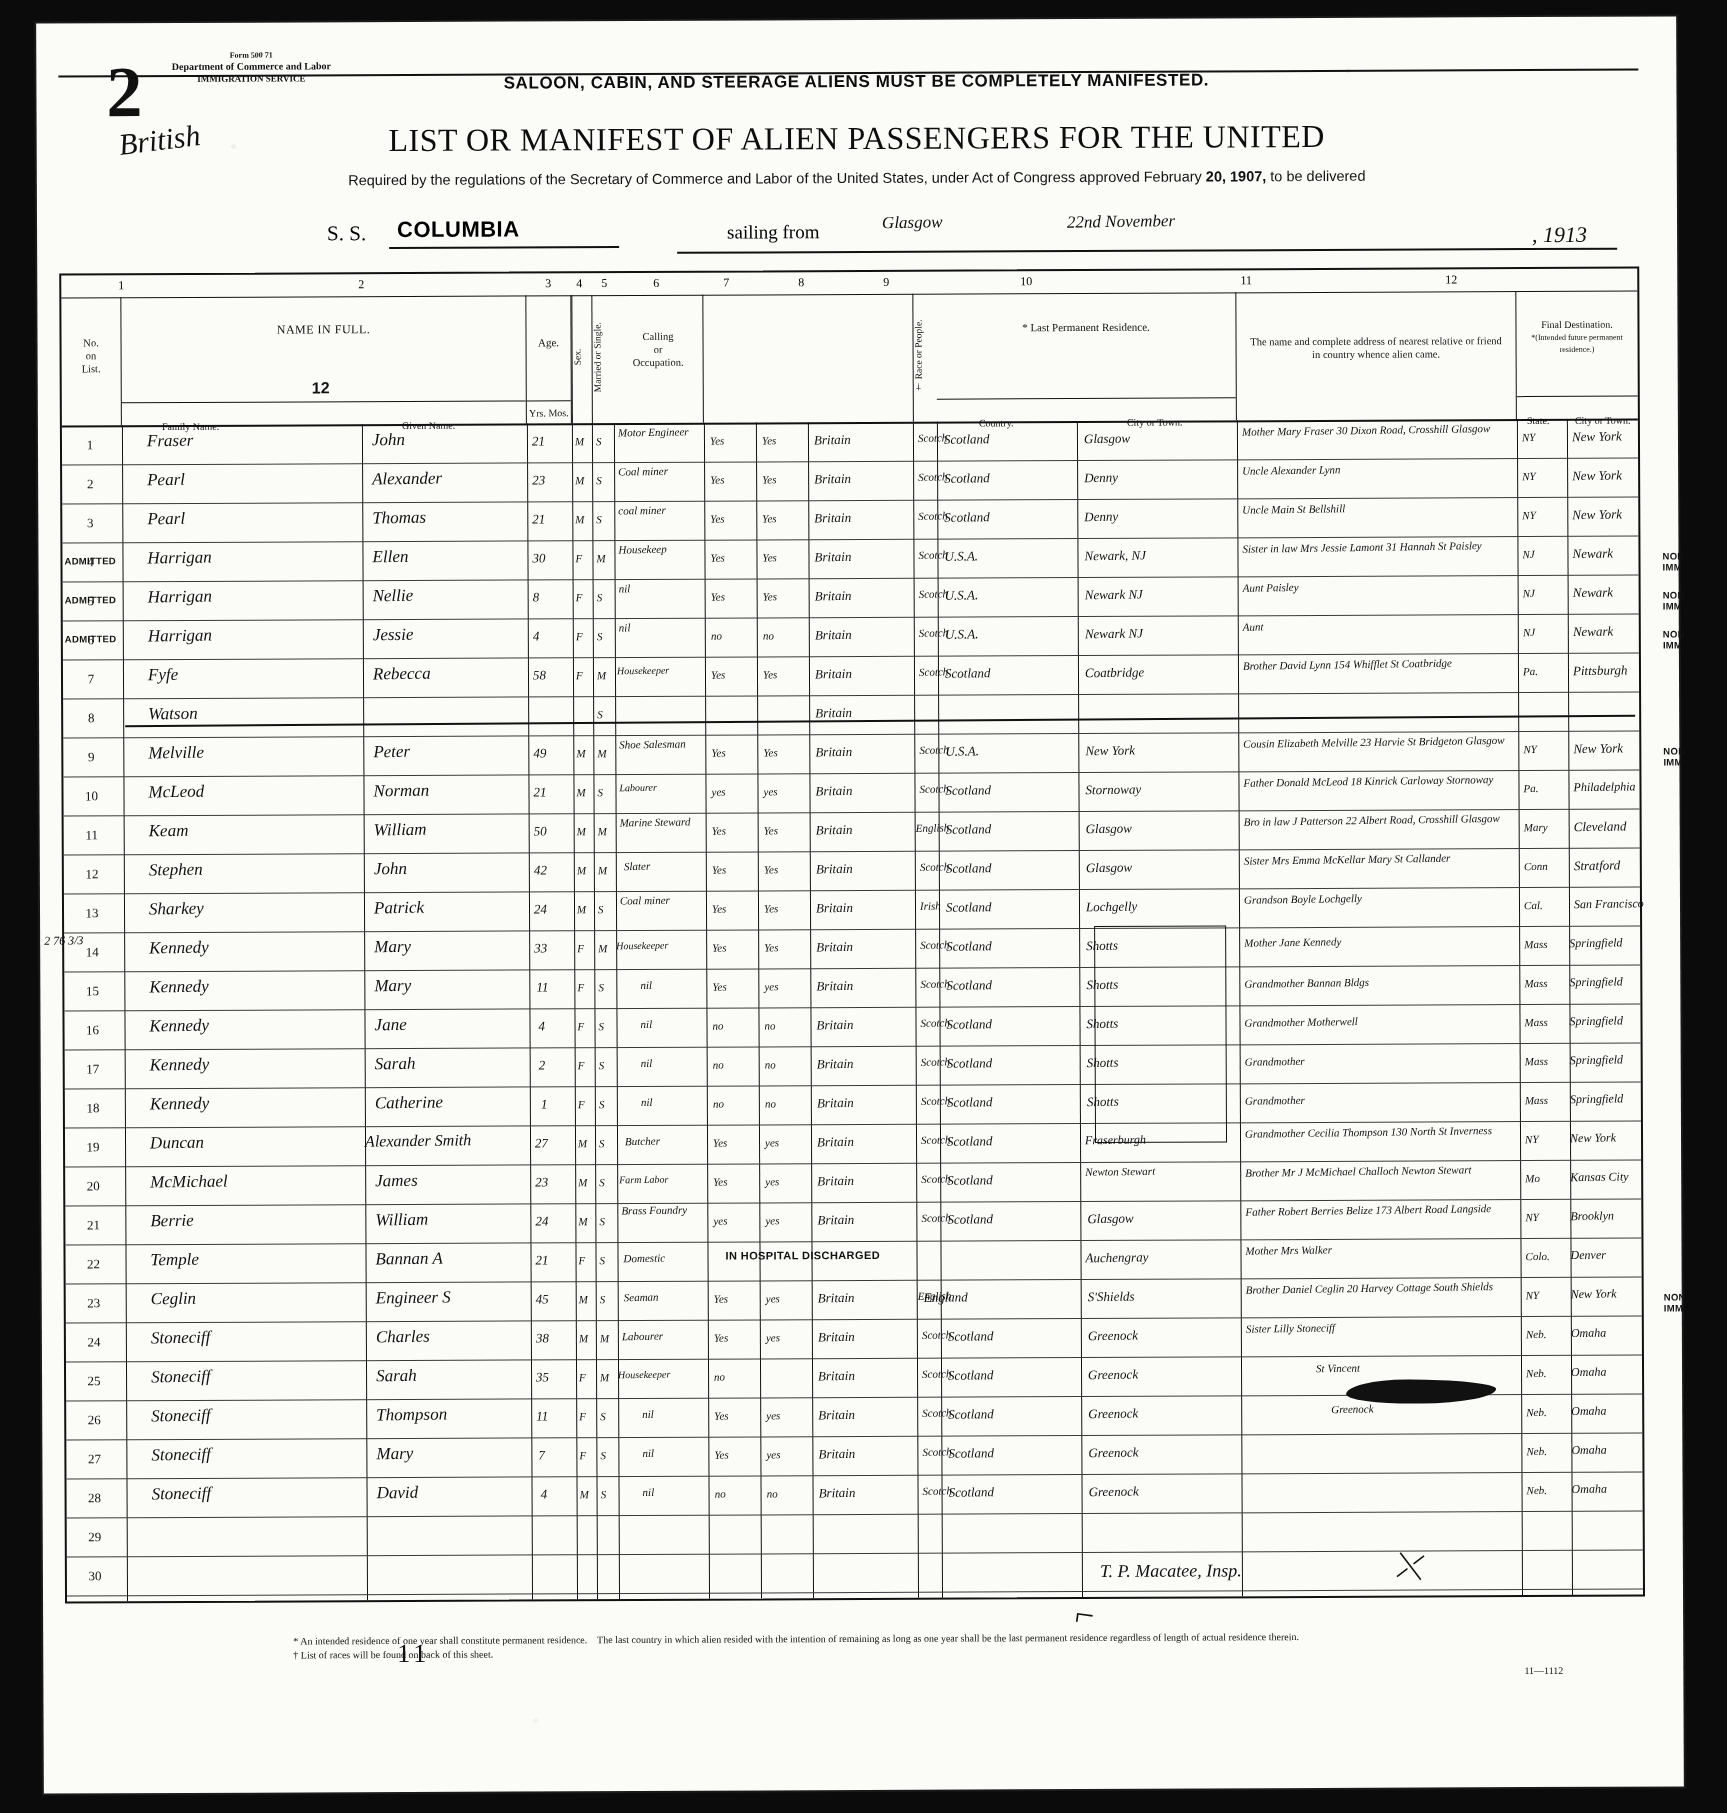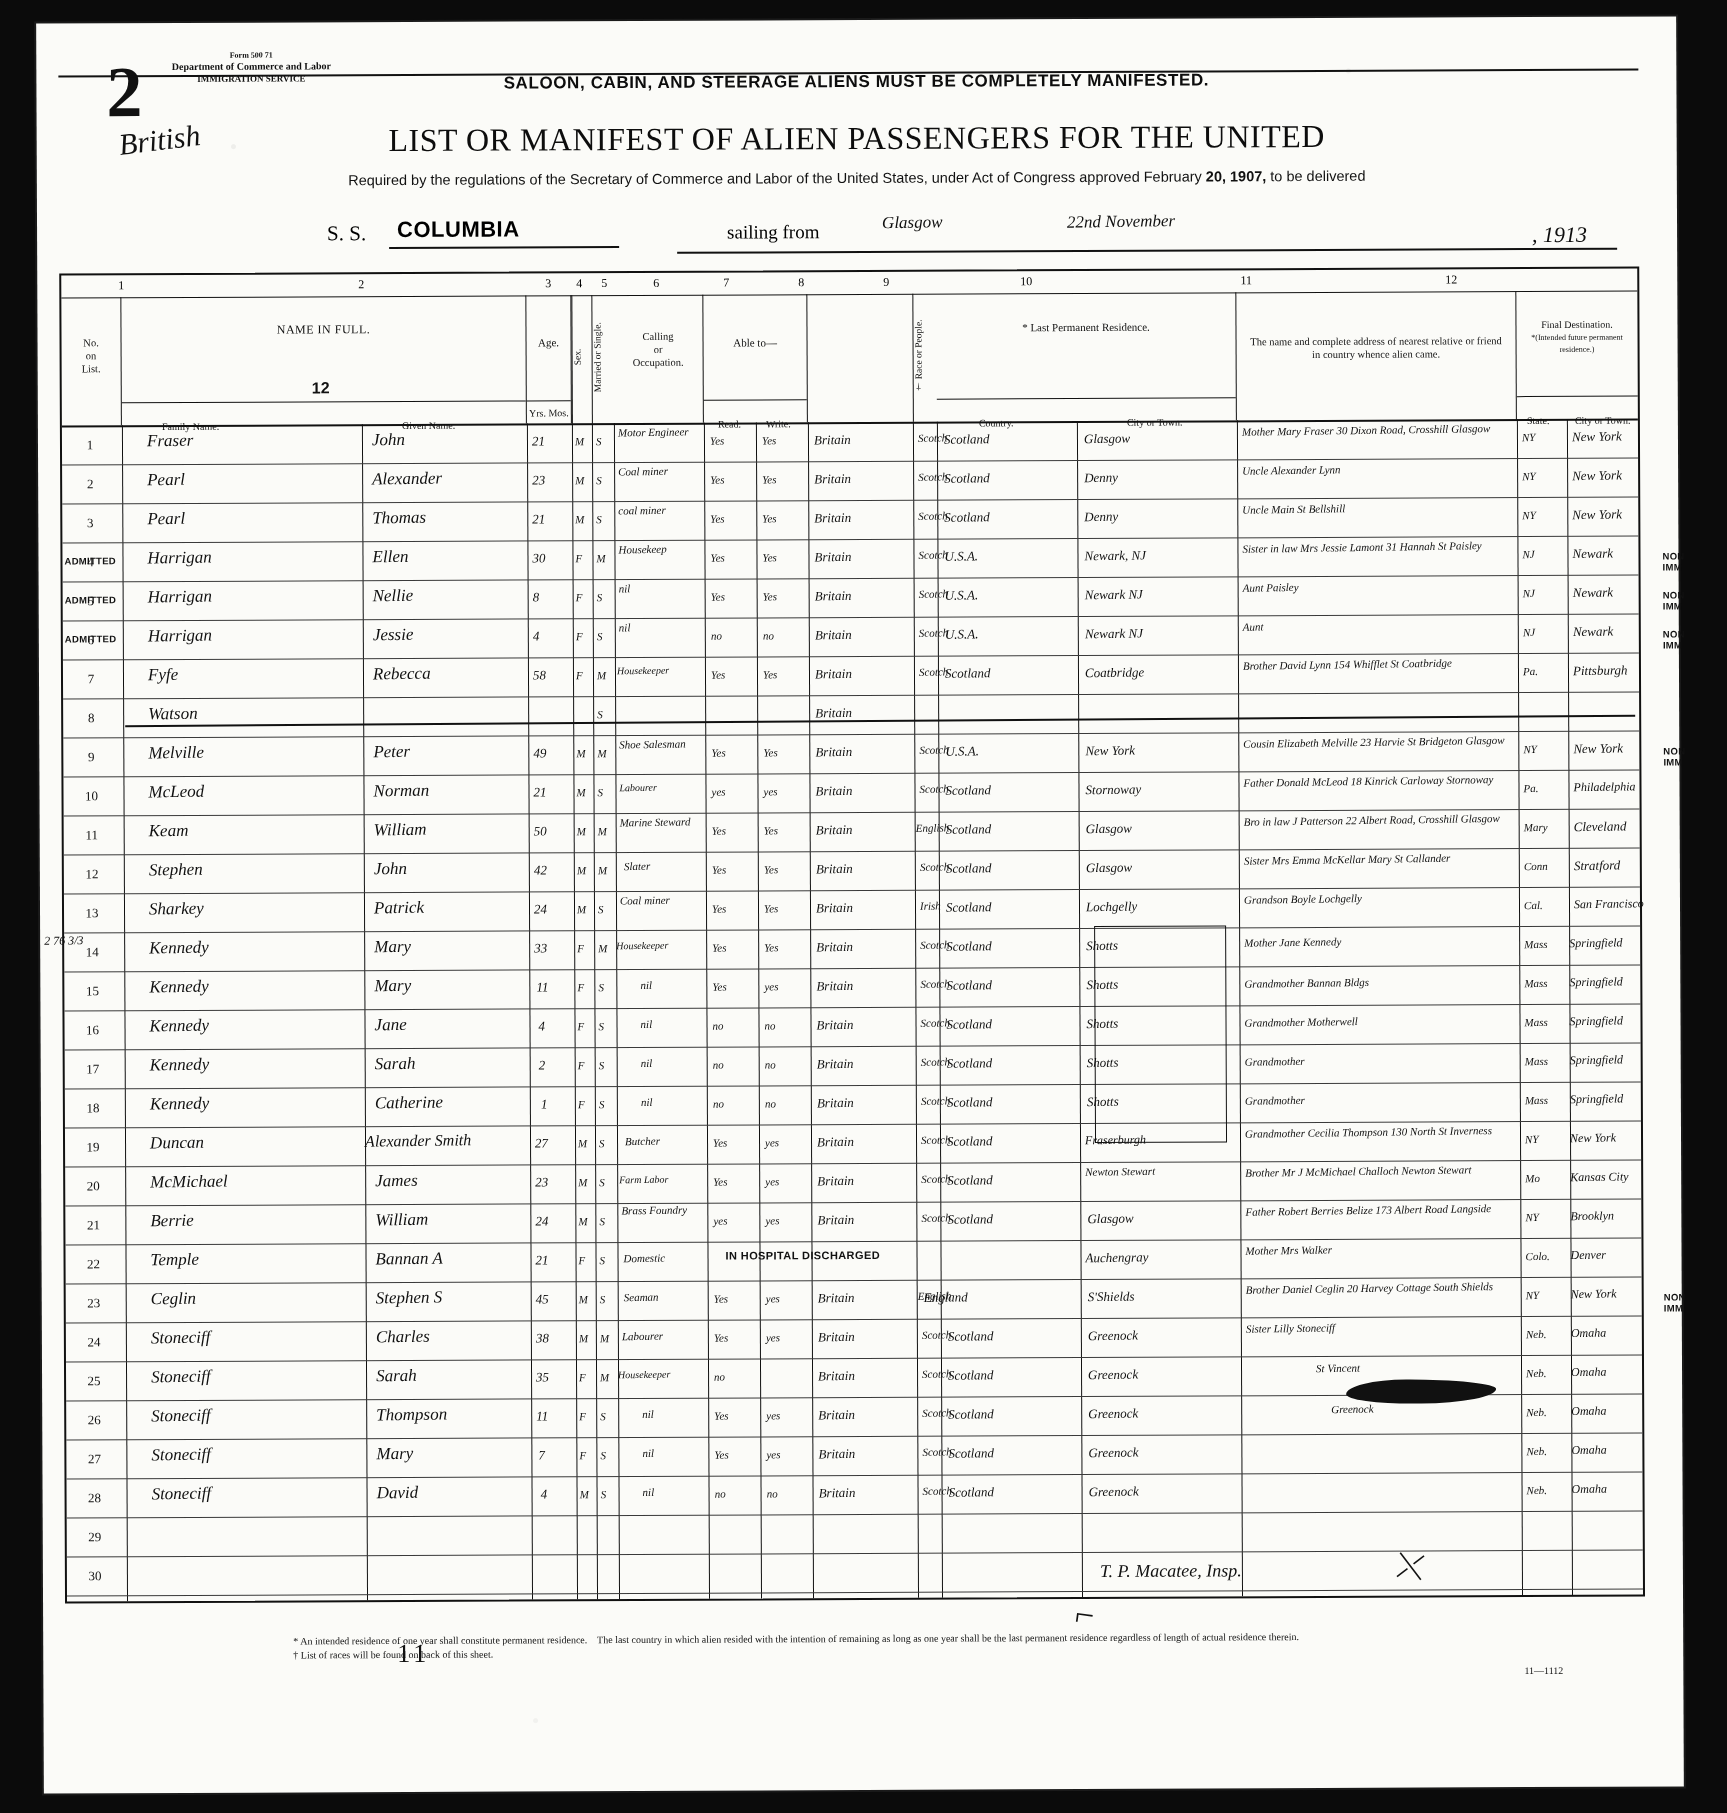--- a/index.html
+++ b/index.html
@@ -354,28 +354,20 @@
           <div style="position:absolute;left:190px;bottom:26px;font-family:'Liberation Sans',sans-serif;font-size:16px;font-weight:bold">12</div>
         </div>
         <div class="hcell" style="left:465px;width:45px;">
           <div style="margin-top:35px;font-size:11px">Age.</div>
           <div class="subline"></div>
           <div class="sub">Yrs. Mos.</div>
         </div>
         <div class="hcell vert" style="left:510px;width:20px;">Sex.</div>
         <div class="hcell vert" style="left:530px;width:22px;">Married or Single.</div>
         <div class="hcell" style="left:552px;width:90px;padding-top:36px">Calling<br>or<br>Occupation.</div>
-        <div class="hcell" style="left:642px;width:104px;">
-          <div style="margin-top:36px;font-size:11px">Able to—</div>
-          <div class="subline"></div>
-          <div class="sub">
-            <span style="position:absolute;left:14px">Read.</span>
-            <span style="position:absolute;left:62px">Write.</span>
-          </div>
-        </div>
         <div class="hcell vert" style="left:851px;width:24px;">† Race or People.</div>
         <div class="hcell" style="left:875px;width:300px;">
           <div style="margin-top:22px;font-size:11px">* Last Permanent Residence.</div>
           <div class="subline"></div>
           <div class="sub">
             <span style="position:absolute;left:42px">Country.</span>
             <span style="position:absolute;left:190px">City or Town.</span>
           </div>
         </div>
         <div class="hcell" style="left:1175px;width:280px;padding-top:44px">
@@ -804,21 +796,21 @@
         <div class="hand xs" style="left:534px;top:831px">S</div>
         <div class="hand xs" style="left:558px;top:829px;font-size:11px">Domestic</div>
         <div class="inhosp" style="left:660px;top:827px">IN HOSPITAL   DISCHARGED</div>
         <div class="hand sm" style="left:1020px;top:829px">Auchengray</div>
         <div class="hand xs" style="left:1180px;top:823px;white-space:normal;width:272px;line-height:1.1">Mother Mrs Walker</div>
         <div class="hand xs" style="left:1460px;top:831px">Colo.</div>
         <div class="hand sm" style="left:1505px;top:829px;font-size:12px">Denver</div>
 
         <div class="rowno" style="left:8px;top:870px">23</div>
         <div class="hand" style="left:85px;top:864px">Ceglin</div>
-        <div class="hand" style="left:310px;top:864px">Stephen S</div>
+        <div class="hand" style="left:310px;top:864px">Engineer S</div>
         <div class="hand sm" style="left:470px;top:868px">45</div>
         <div class="hand xs" style="left:513px;top:870px">M</div>
         <div class="hand xs" style="left:534px;top:870px">S</div>
         <div class="hand xs" style="left:558px;top:868px;font-size:11px">Seaman</div>
         <div class="hand xs" style="left:648px;top:870px">Yes</div>
         <div class="hand xs" style="left:700px;top:870px">yes</div>
         <div class="hand sm" style="left:752px;top:868px">Britain</div>
         <div class="hand sm" style="left:852px;top:868px;font-size:11px">English</div>
         <div class="hand sm" style="left:858px;top:868px">England</div>
         <div class="hand sm" style="left:1022px;top:868px">S'Shields</div>

